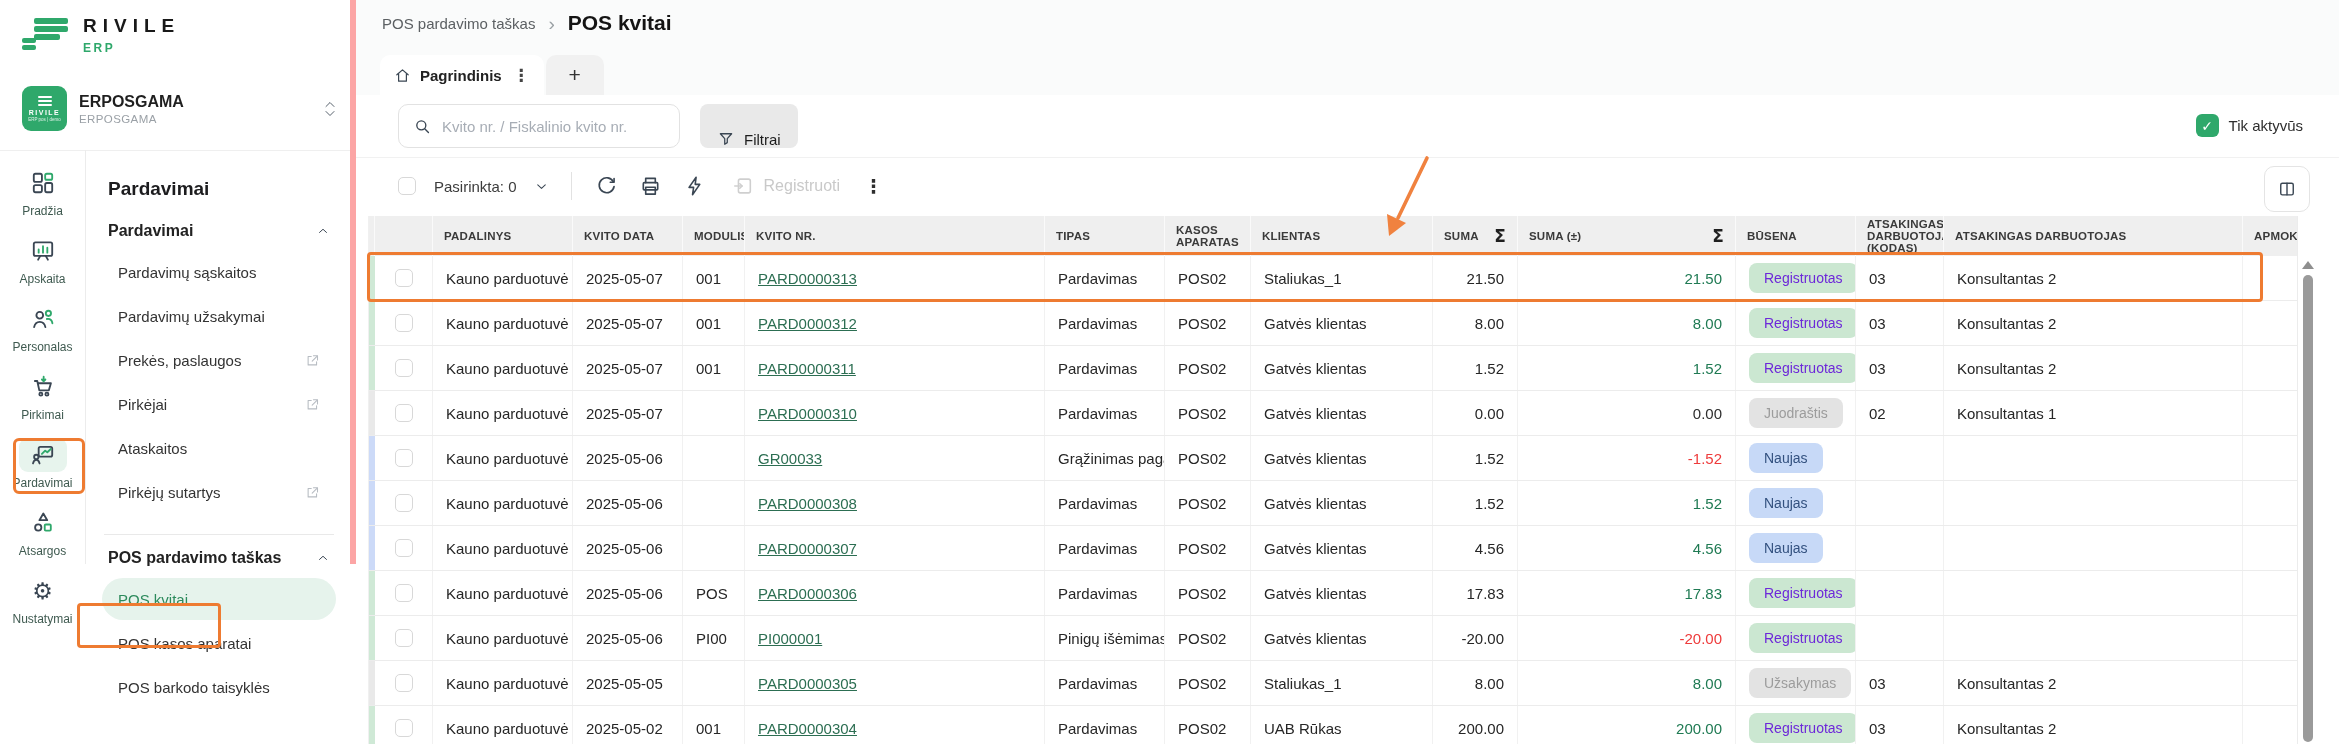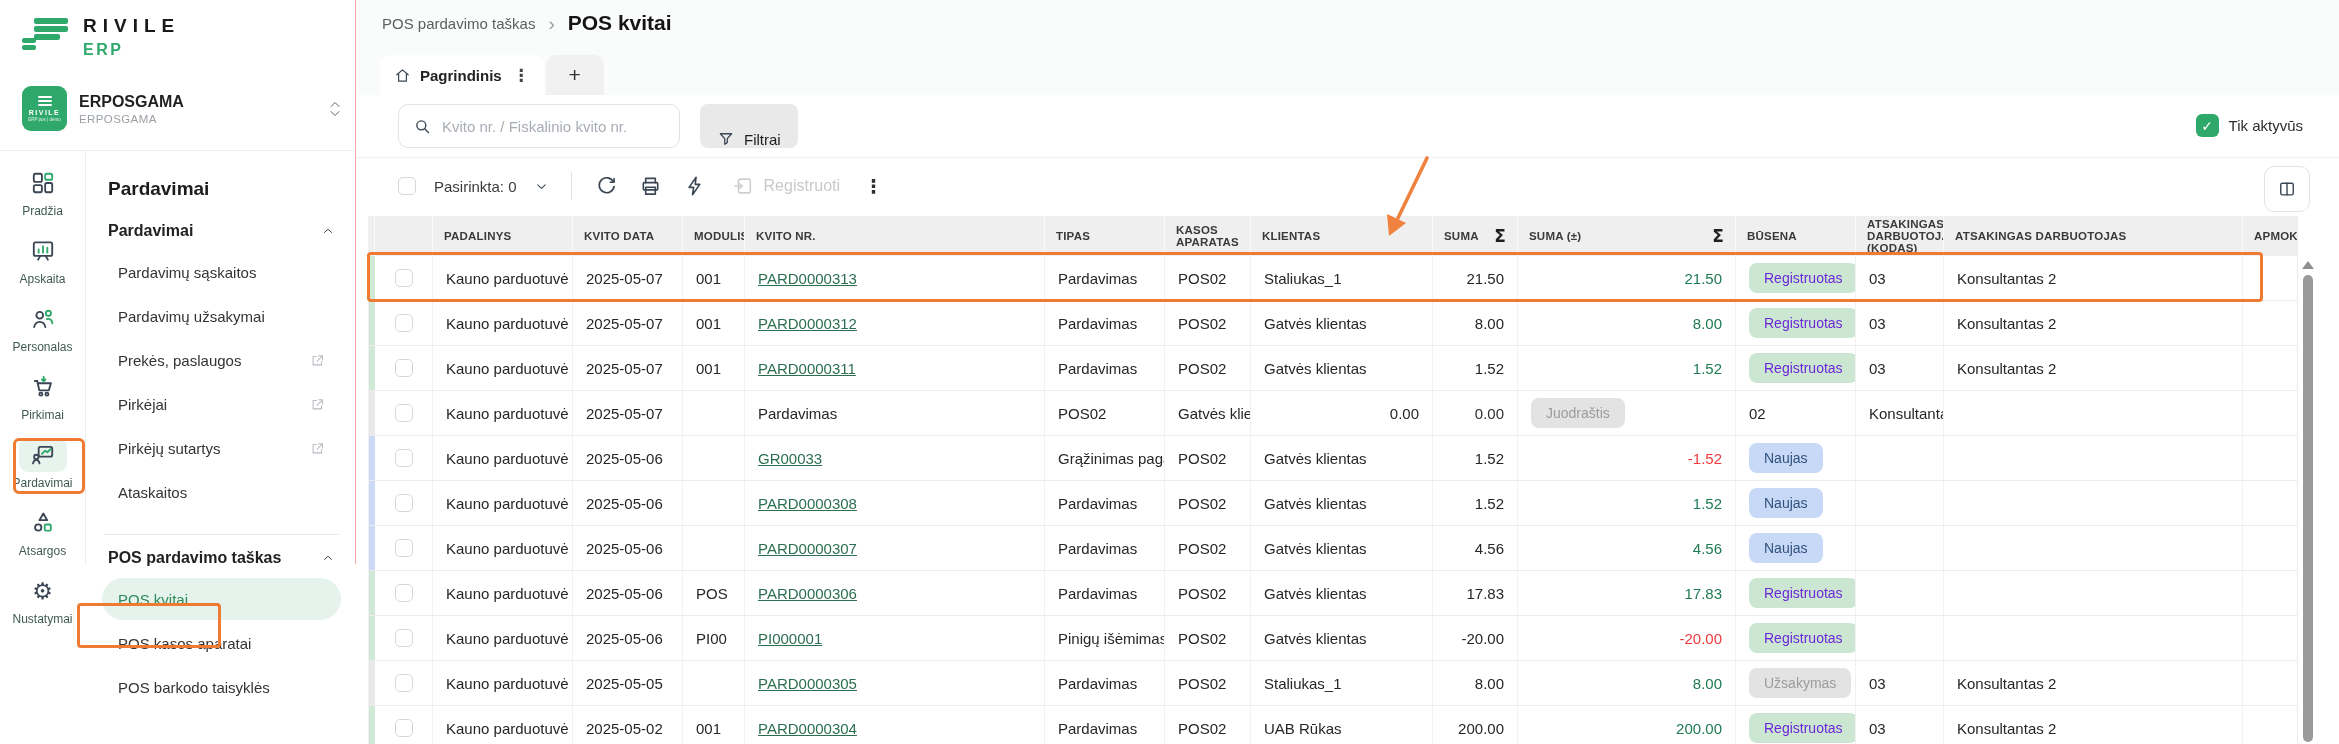--- a/index.html
+++ b/index.html
@@ -5,32 +5,32 @@
   html,body{margin:0;padding:0;background:#fff;overflow:hidden}
   body{width:2339px;height:744px;font-family:"Liberation Sans","DejaVu Sans",sans-serif;color:#222;-webkit-font-smoothing:antialiased}
   .app{position:relative;width:2339px;height:744px;background:#fff}
 
   
   svg.ic{stroke:#3a4653;fill:none;stroke-width:1.7;stroke-linecap:round;stroke-linejoin:round;display:block}
   svg.ic .g{stroke:#2fa86b}
   svg.ic.gray{stroke:#b7bcc2}
 
   
-  .left-panel{position:absolute;left:0;top:0;width:356px;height:564px;background:#fff;border-right:1px solid #fca5a5;box-sizing:border-box}
+  .left-panel{position:absolute;left:0;top:0;width:356px;height:564px;background:#fff;border-right:6px solid #fca5a5;box-sizing:border-box}
   .top-block{height:150px;border-bottom:1px solid #efefef;position:relative}
   .brand-row{position:absolute;left:22px;top:16px;display:flex;align-items:flex-start;gap:13px}
   .brand-bars{position:relative;width:48px;height:34px}
   .brand-bars i{position:absolute;background:#2fa86b;border-radius:2px;display:block}
   .brand-bars .b1{left:12px;top:2px;width:34px;height:6px}
   .brand-bars .b2{left:12px;top:10px;width:34px;height:6px}
   .brand-bars .b3{left:12px;top:18px;width:26px;height:6px}
   .brand-bars .s1{left:0;top:22px;width:14px;height:5px}
   .brand-bars .s2{left:0;top:29px;width:14px;height:5px}
   .brand-name{font-size:19px;font-weight:bold;letter-spacing:6px;color:#191919;line-height:1}
-  .brand-sub{font-size:16px;font-weight:bold;letter-spacing:2.5px;color:#2fa86b;margin-top:6px}
+  .brand-sub{font-size:12px;font-weight:bold;letter-spacing:2.5px;color:#2fa86b;margin-top:6px}
   .workspace{position:absolute;left:22px;top:86px;right:14px;display:flex;align-items:center;gap:12px}
   .ws-tile{width:45px;height:45px;border-radius:9px;background:#2fa86b;color:#fff;display:flex;flex-direction:column;align-items:center;justify-content:center;flex:0 0 auto}
   .ws-tile .tb{width:14px;height:2px;background:#fff;border-radius:1px;margin:1px 0}
   .ws-tile .t1{font-size:7px;font-weight:bold;letter-spacing:1.5px;margin-top:2px}
   .ws-tile .t2{font-size:4.5px;color:rgba(255,255,255,.85);margin-top:1px}
   .ws-name{font-size:16px;font-weight:bold;color:#1f1f1f;line-height:1.2}
   .ws-sub{font-size:11.5px;color:#9aa0a6;letter-spacing:.4px;margin-top:2px}
   .ws-chevrons{margin-left:auto;display:flex;flex-direction:column;gap:2px;align-items:center}
   .left-bottom{position:absolute;top:150px;bottom:0;left:0;right:0;display:flex}
 
@@ -273,31 +273,31 @@
                 <span>Pirkėjai</span>
                 <span>
                   <svg class="ic gray" width="15" height="15" viewBox="0 0 24 24">
                     <path d="M10 5.5H5v13.5h13.5V14"></path>
                     <path d="M13.5 4.5H20V11"></path>
                     <path d="M19.5 5L11.5 13"></path>
                   </svg>
                 </span>
               </div>
               <div class="menu-item">
+                <span>Ataskaitos</span>
+              </div>
+              <div class="menu-item">
                 <span>Pirkėjų sutartys</span>
                 <span>
                   <svg class="ic gray" width="15" height="15" viewBox="0 0 24 24">
                     <path d="M10 5.5H5v13.5h13.5V14"></path>
                     <path d="M13.5 4.5H20V11"></path>
                     <path d="M19.5 5L11.5 13"></path>
                   </svg>
                 </span>
-              </div>
-              <div class="menu-item">
-                <span>Ataskaitos</span>
               </div>
             </div>
             <div class="menu-divider"></div>
             <div class="menu-section-label">
               <span>POS pardavimo taškas</span>
               <span>
                 <svg class="ic" width="14" height="14" viewBox="0 0 24 24">
                   <path d="M6 14.5L12 9l6 5.5"></path>
                 </svg>
               </span>
@@ -529,20 +529,23 @@
               <div class="td"></div>
             </div>
             <div class="t-row">
               <div class="td stripe stripe-gray"></div>
               <div class="td cb-cell">
                 <span class="cb"></span>
               </div>
               <div class="td">Kauno parduotuvė</div>
               <div class="td">2025-05-07</div>
               <div class="td"></div>
+              <div class="td">
+                <span class="nr-link">PARD0000310</span>
+              </div>
               <div class="td">Pardavimas</div>
               <div class="td">POS02</div>
               <div class="td">Gatvės klientas</div>
               <div class="td right">0.00</div>
               <div class="td right">
                 <span class="amt-dark">0.00</span>
               </div>
               <div class="td">
                 <span class="badge badge-gray">Juodraštis</span>
               </div>

